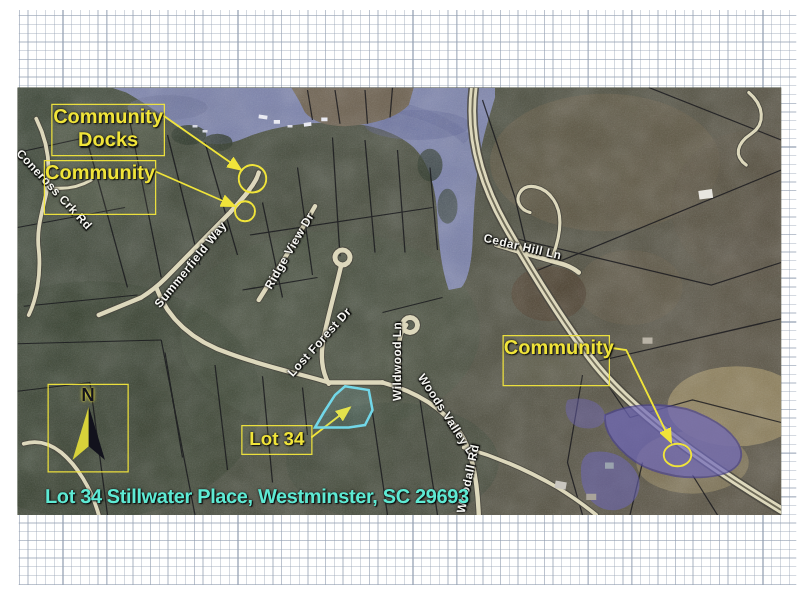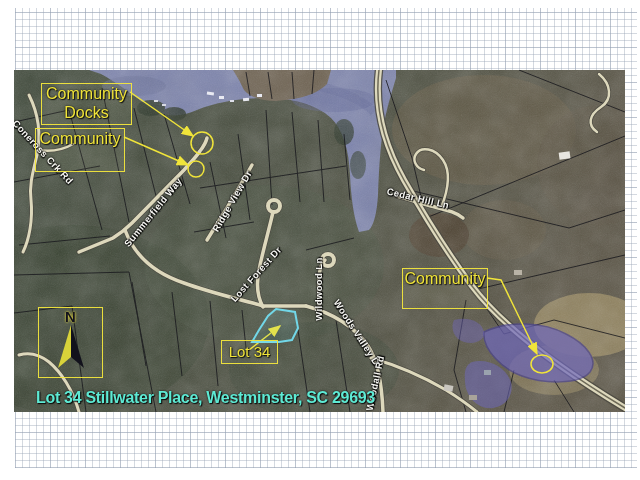--- a/index.html
+++ b/index.html
@@ -11,21 +11,21 @@
       repeating-linear-gradient(90deg, rgba(148,160,178,.40) 0 1px, transparent 1px 7px),
       repeating-linear-gradient(0deg, rgba(120,135,158,.30) 0 1px, transparent 1px 35px),
       repeating-linear-gradient(90deg, rgba(120,135,158,.30) 0 1px, transparent 1px 35px);
   }
   .map{position:absolute;left:14px;top:70px;width:611px;height:342px;overflow:hidden;
        background:#49503f;}
   .map svg.base{position:absolute;left:0;top:0;}
   
   .anno-box{position:absolute;border:1px solid rgba(242,230,60,.95);
     background:rgba(255,255,200,.05);color:#f0e43a;text-align:center;
-    font-size:16px;line-height:19px;font-weight:400;
+    font-size:16px;line-height:19px;font-weight:700;
     text-shadow:0 0 2px rgba(0,0,0,.9),1px 1px 1px rgba(0,0,0,.8);}
   .anno-box.small{font-size:15px;}
   .addr{position:absolute;color:#5eead4;font-size:16px;font-weight:700;
     letter-spacing:-.3px;white-space:nowrap;
     text-shadow:0 0 2px rgba(0,0,0,.9),1px 1px 1px rgba(0,0,0,.85);}
   .road-label{position:absolute;color:#f6f6f2;font-size:9.5px;font-weight:700;
     letter-spacing:.4px;white-space:nowrap;transform-origin:center;
     text-shadow:0 0 2px #000,0 0 2px #000,1px 1px 1px #000;}
   .compass{position:absolute;left:24px;top:237px;width:65px;height:71px;
     border:1.5px solid rgba(242,230,60,.95);box-sizing:border-box;text-align:center;}
@@ -222,21 +222,21 @@
   <div class="anno-box" style="left:27px;top:13px;width:89px;height:40px;">
     <div>Community</div>
     <div>Docks</div>
   </div>
   <div class="anno-box" style="left:21px;top:58px;width:88px;height:42px;">
     <div>Community</div>
   </div>
   <div class="anno-box" style="left:388px;top:198px;width:84px;height:39px;">
     <div>Community</div>
   </div>
-  <div class="anno-box small" style="left:179px;top:270px;width:55px;height:22px;line-height:22px;margin-left:28px;">
+  <div class="anno-box small" style="left:179px;top:270px;width:55px;height:22px;line-height:22px;">
     <span>Lot 34</span>
   </div>
 
   <div class="compass">
     <div class="n">N</div>
     <svg width="32" height="46" viewBox="0 0 32 46">
       <polygon points="16,0 3,43 16,32" fill="#d8d23a"></polygon>
       <polygon points="16,0 29,43 16,32" fill="#12121c"></polygon>
     </svg>
   </div>

